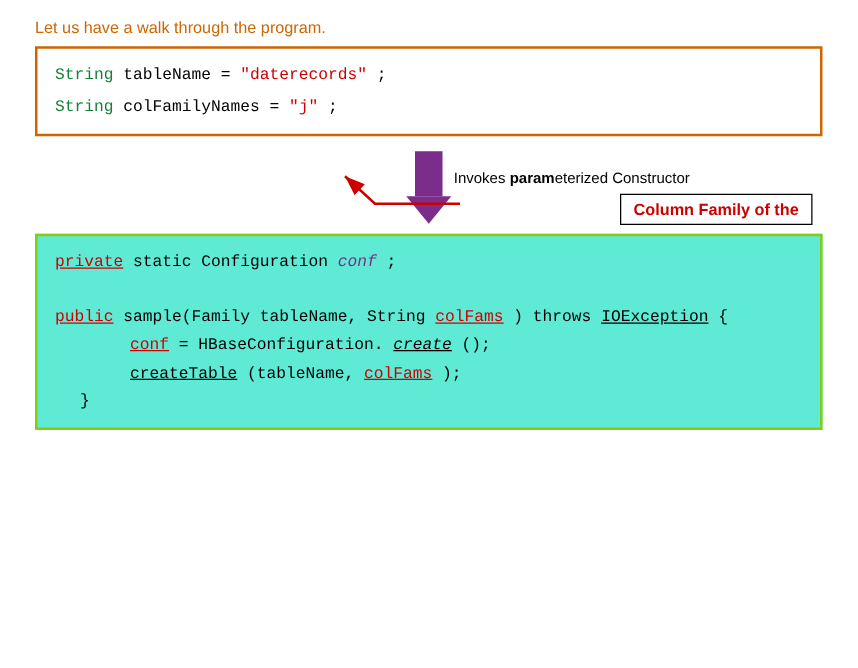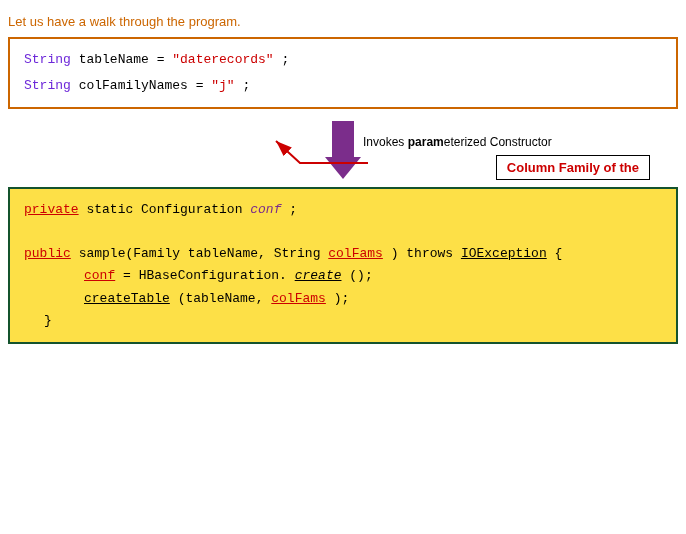--- a/index.html
+++ b/index.html
@@ -11,21 +11,21 @@
       font-size: 13px;
       position: relative;
       overflow: hidden;
     }
 
     .page-container {
       width: 686px;
       height: 534px;
       background: #fff;
       position: relative;
-      padding: 10px 8px;
+      padding: 10px 28px;
     }
 
     .intro-text {
       color: #cc6600;
       font-family: Arial, sans-serif;
       font-size: 13px;
       margin-bottom: 8px;
       margin-top: 4px;
     }
 
@@ -37,21 +37,21 @@
       margin-bottom: 0;
       background: #fff;
     }
 
     .code-line {
       line-height: 1.7;
       font-family: 'Courier New', Courier, monospace;
       font-size: 13px;
       color: #000;
     }
-    .kw-blue { color: #6d28d9; }
+    .kw-blue { color: #15803d; }
     .str-val { color: #cc0000; }
     .underline { text-decoration: underline; }
 
     
     .hbase-label {
       position: absolute;
       top: 12px;
       right: 40px;
       border: 1.5px solid #000;
       padding: 4px 10px;
@@ -105,24 +105,24 @@
       left: calc(50% + 20px);
       font-family: Arial, sans-serif;
       font-size: 12px;
       color: #000;
       white-space: nowrap;
     }
     .arrow-label-bold { font-weight: bold; }
 
     
     .code-box-bottom {
-      border: 2px solid #14532d;
+      border: 2px solid #84cc16;
       padding: 10px 14px;
       position: relative;
-      background: #fde047;
+      background: #5eead4;
     }
 
     .kw-private { color: #cc0000; }
     .kw-public { color: #cc0000; }
     .italic-val { font-style: italic; }
     .green-text { color: #009900; }
 
     
     .svg-overlay {
       position: absolute;

